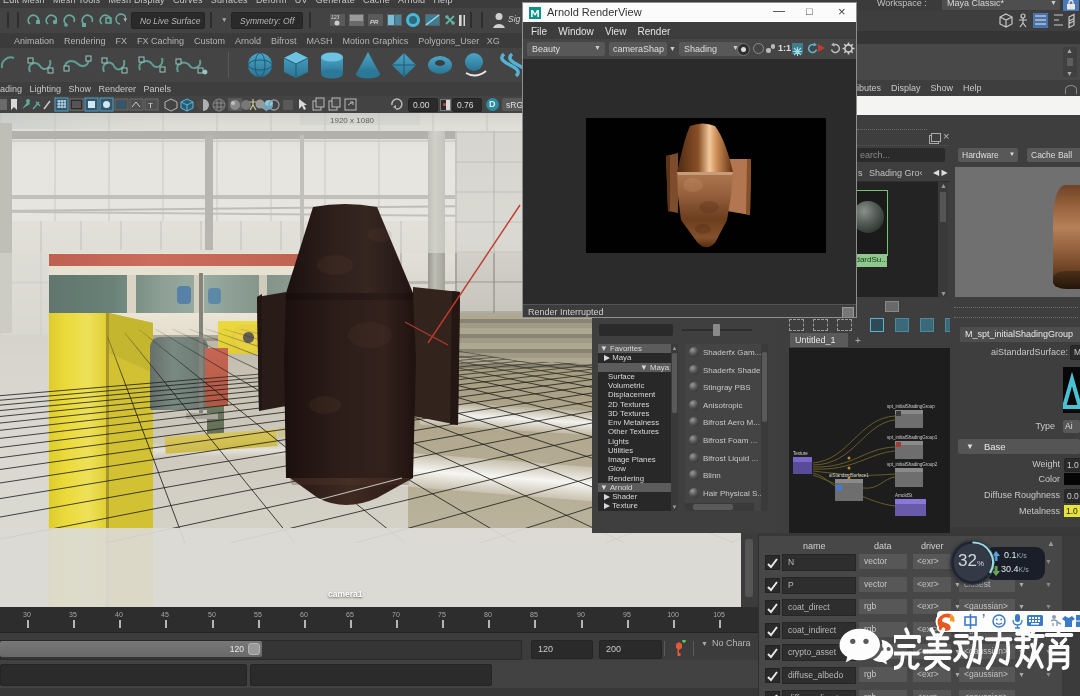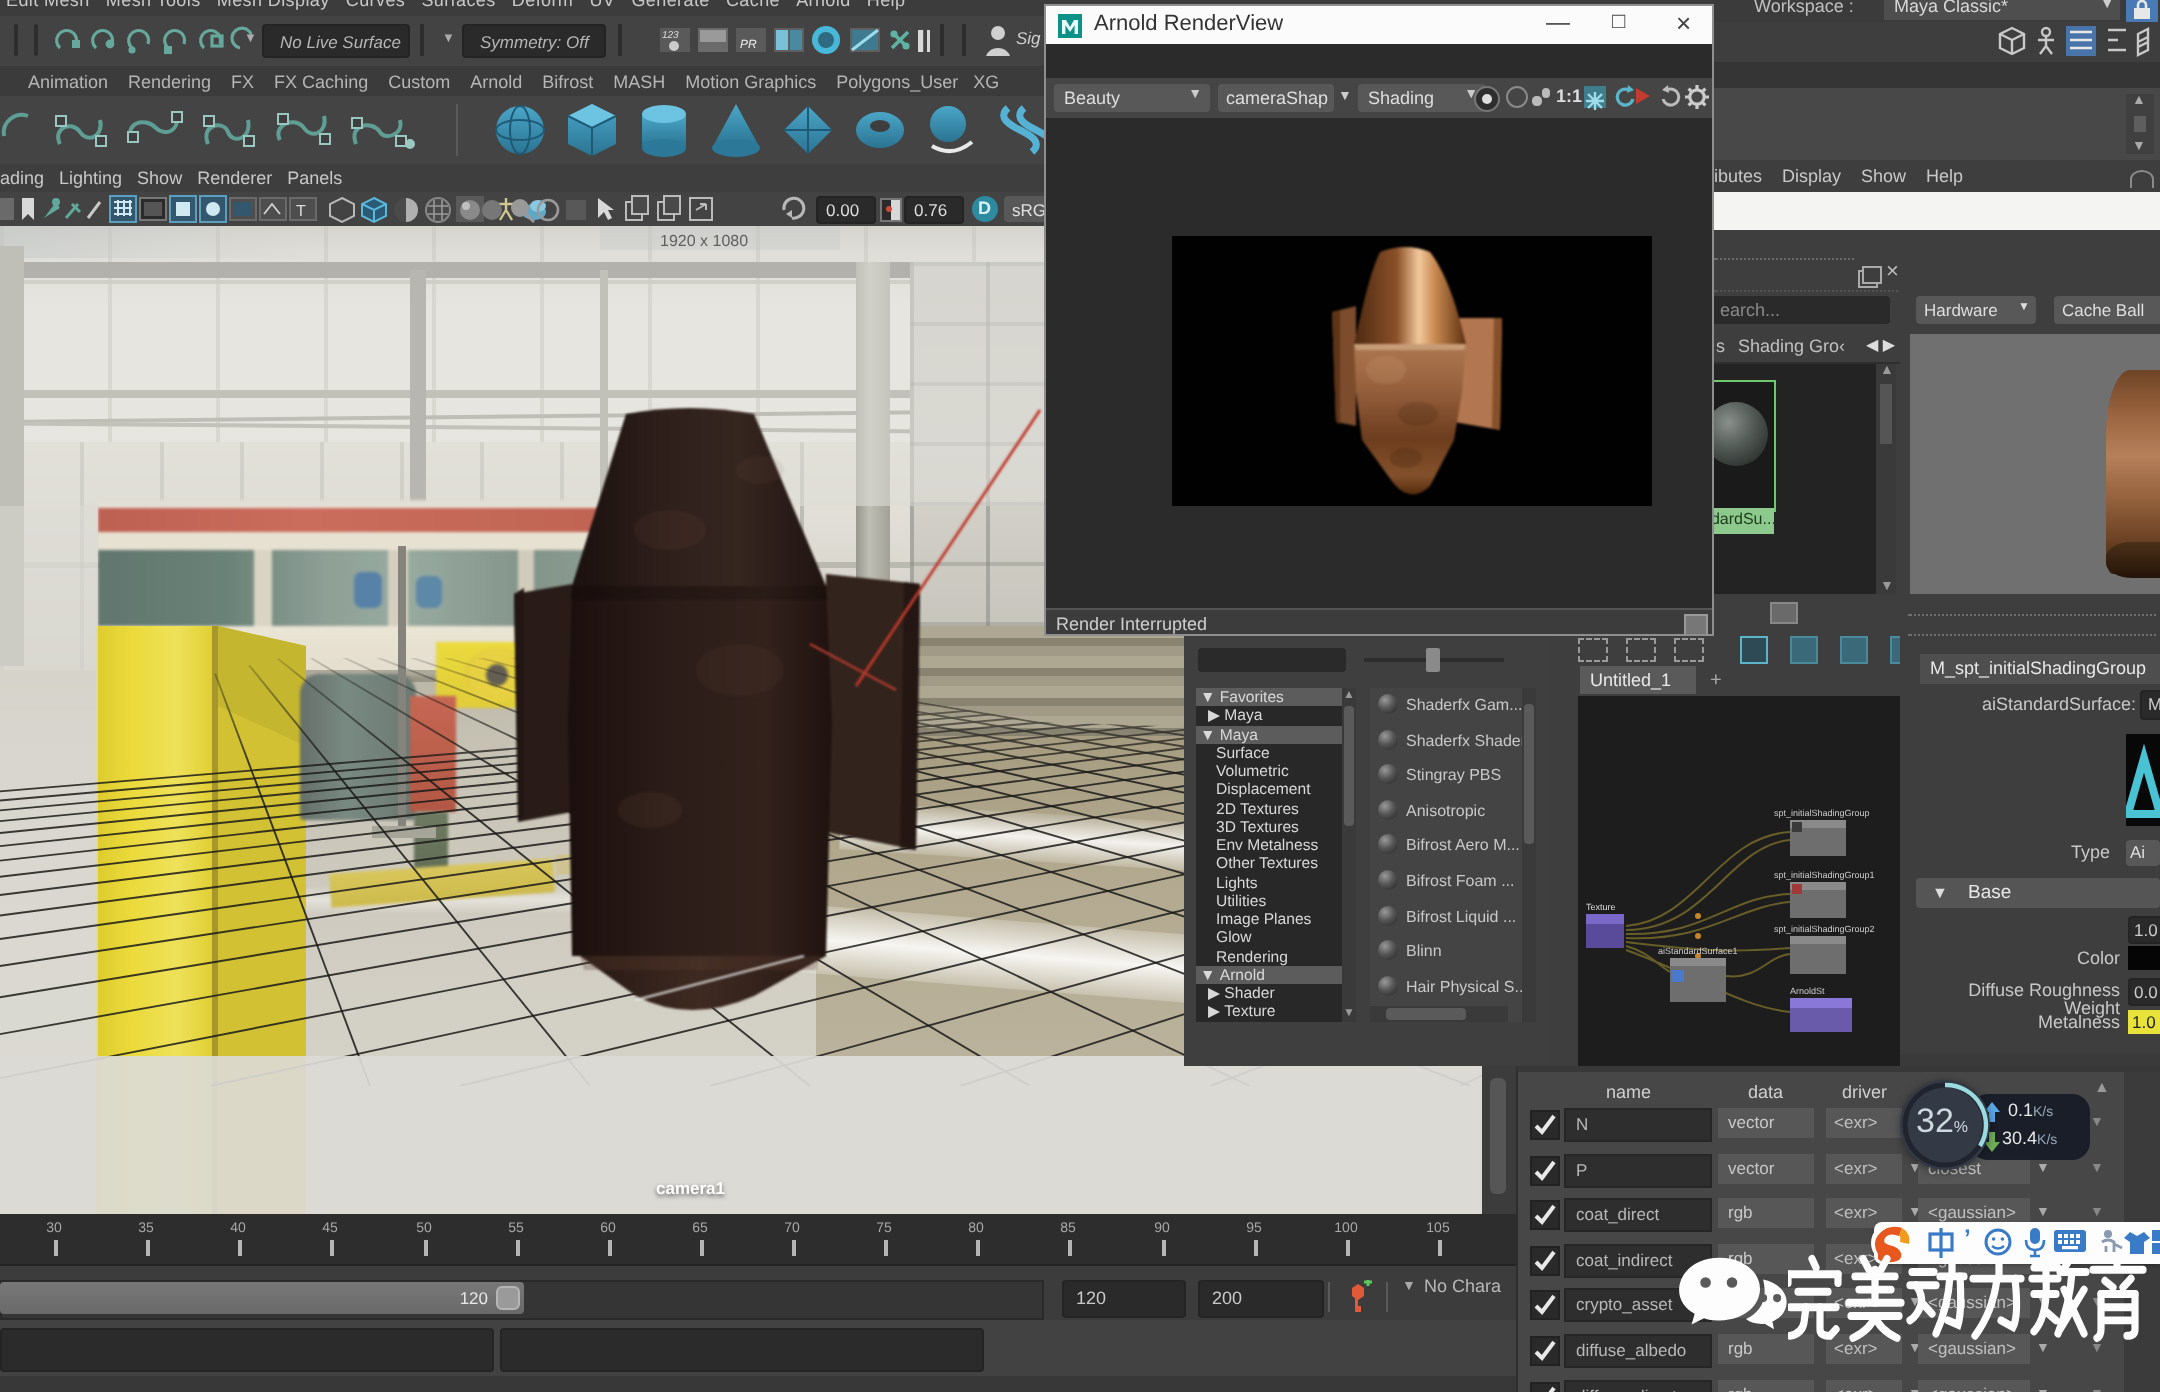--- a/index.html
+++ b/index.html
@@ -546,21 +546,21 @@
 </div>
 
 <div id="createpanel" class="abs" style="left:592px;top:318px;width:183px;height:215px;background:#3f3f3f;overflow:hidden;">
   <div class="abs" style="left:7px;top:6px;width:74px;height:12px;background:#2a2a2a;border-radius:2px;"></div>
   <div class="abs" style="left:90px;top:11px;width:70px;height:2px;background:#2d2d2d;"></div>
   <div class="abs" style="left:121px;top:6px;width:7px;height:12px;background:#8a8a8a;border-radius:1px;"></div>
 
   <div class="abs" style="left:6px;top:26px;width:73px;height:167px;background:#282828;color:#d8d8d8;font-size:7.8px;line-height:9.25px;white-space:nowrap;overflow:hidden;">
     <div style="background:#5c5c5c;padding:0 2px;">▼&nbsp;Favorites</div>
     <div style="padding:0 2px 0 6px;">▶&nbsp;Maya</div>
-    <div style="background:#5c5c5c;padding:0 2px;">▼&nbsp;Maya</div>
+    <div style="background:#5c5c5c;padding:0 2px;text-align:right;">▼&nbsp;Maya</div>
     <div style="padding:0 2px 0 10px;">Surface</div>
     <div style="padding:0 2px 0 10px;">Volumetric</div>
     <div style="padding:0 2px 0 10px;">Displacement</div>
     <div style="padding:0 2px 0 10px;">2D Textures</div>
     <div style="padding:0 2px 0 10px;">3D Textures</div>
     <div style="padding:0 2px 0 10px;">Env Metalness</div>
     <div style="padding:0 2px 0 10px;">Other Textures</div>
     <div style="padding:0 2px 0 10px;">Lights</div>
     <div style="padding:0 2px 0 10px;">Utilities</div>
     <div style="padding:0 2px 0 10px;">Image Planes</div>
@@ -692,21 +692,21 @@
   </div>
   <div class="abs" style="left:55px;top:306px;width:50px;height:12px;text-align:right;font-size:9px;color:#c8c8c8;">Type</div>
   <div class="abs dd" style="left:113px;top:305px;width:17px;height:13px;font-size:8.5px;">
         <span style="position:absolute;left:2px;top:1px;">Ai</span>
       </div>
 
   <div class="abs" style="left:8px;top:324px;width:122px;height:15px;background:#555555;border-radius:2px;">
     <span style="position:absolute;left:8px;top:3px;font-size:8px;color:#ddd;">▼</span>
     <span style="position:absolute;left:26px;top:2px;font-size:9.5px;color:#e8e8e8;">Base</span>
   </div>
-  <div class="abs" style="left:20px;top:344px;width:90px;height:12px;text-align:right;font-size:9px;color:#c8c8c8;margin-top:40px;">Weight</div>
+  <div class="abs" style="left:20px;top:344px;width:90px;height:12px;text-align:right;font-size:9px;color:#c8c8c8;">Weight</div>
   <div class="abs fld" style="left:114px;top:343px;width:16px;height:12px;">
         <span style="position:absolute;left:2px;top:1px;font-size:8.5px;color:#ccc;">1.0</span>
       </div>
   <div class="abs" style="left:20px;top:359px;width:90px;height:12px;text-align:right;font-size:9px;color:#c8c8c8;">Color</div>
   <div class="abs" style="left:114px;top:358px;width:16px;height:12px;background:#050505;"></div>
   <div class="abs" style="left:10px;top:375px;width:100px;height:12px;text-align:right;font-size:9px;color:#c8c8c8;">Diffuse Roughness</div>
   <div class="abs fld" style="left:114px;top:374px;width:16px;height:12px;">
         <span style="position:absolute;left:2px;top:1px;font-size:8.5px;color:#ccc;">0.0</span>
       </div>
   <div class="abs" style="left:20px;top:391px;width:90px;height:12px;text-align:right;font-size:9px;color:#c8c8c8;">Metalness</div>
@@ -942,20 +942,23 @@
     <svg class="abs" style="left:6px;top:3.5px;" width="12" height="12">
           <rect width="12" height="12" fill="#0c9287"></rect>
           <path d="M2,10 L2,3 L4,3 L6,6.5 L8,3 L10,3 L10,10 L8.3,10 L8.3,5.6 L6,9 L3.7,5.6 L3.7,10 Z" fill="#eafaf8"></path>
         </svg>
     <span class="abs" style="left:24px;top:3px;font-size:11px;color:#333;">Arnold RenderView</span>
     <span class="abs" style="left:250px;top:1px;font-size:12px;color:#444;">—</span>
     <span class="abs" style="left:283px;top:2px;font-size:11px;color:#444;">□</span>
     <span class="abs" style="left:315px;top:1px;font-size:13px;color:#444;">×</span>
   </div>
 
+  <div class="abs" style="left:0;top:19px;width:333px;height:17px;background:#3d3d3d;">
+    <span class="abs" style="left:8px;top:4px;font-size:10px;color:#e2e2e2;">File&nbsp;&nbsp;&nbsp;&nbsp;Window&nbsp;&nbsp;&nbsp;&nbsp;View&nbsp;&nbsp;&nbsp;&nbsp;Render</span>
+  </div>
 
   <div class="abs" style="left:0;top:36px;width:333px;height:20px;background:#454545;">
     <div class="abs dd" style="left:4px;top:3px;width:78px;height:14px;font-size:9px;">
           <span style="position:absolute;left:5px;top:2px;">Beauty</span>
           <span style="position:absolute;right:4px;top:2px;font-size:7px;color:#ccc;">▼</span>
         </div>
     <div class="abs dd" style="left:86px;top:3px;width:58px;height:14px;font-size:9px;">
           <span style="position:absolute;left:4px;top:2px;">cameraShap</span>
         </div>
     <span class="abs" style="left:146px;top:6px;font-size:7px;color:#ccc;">▼</span>

